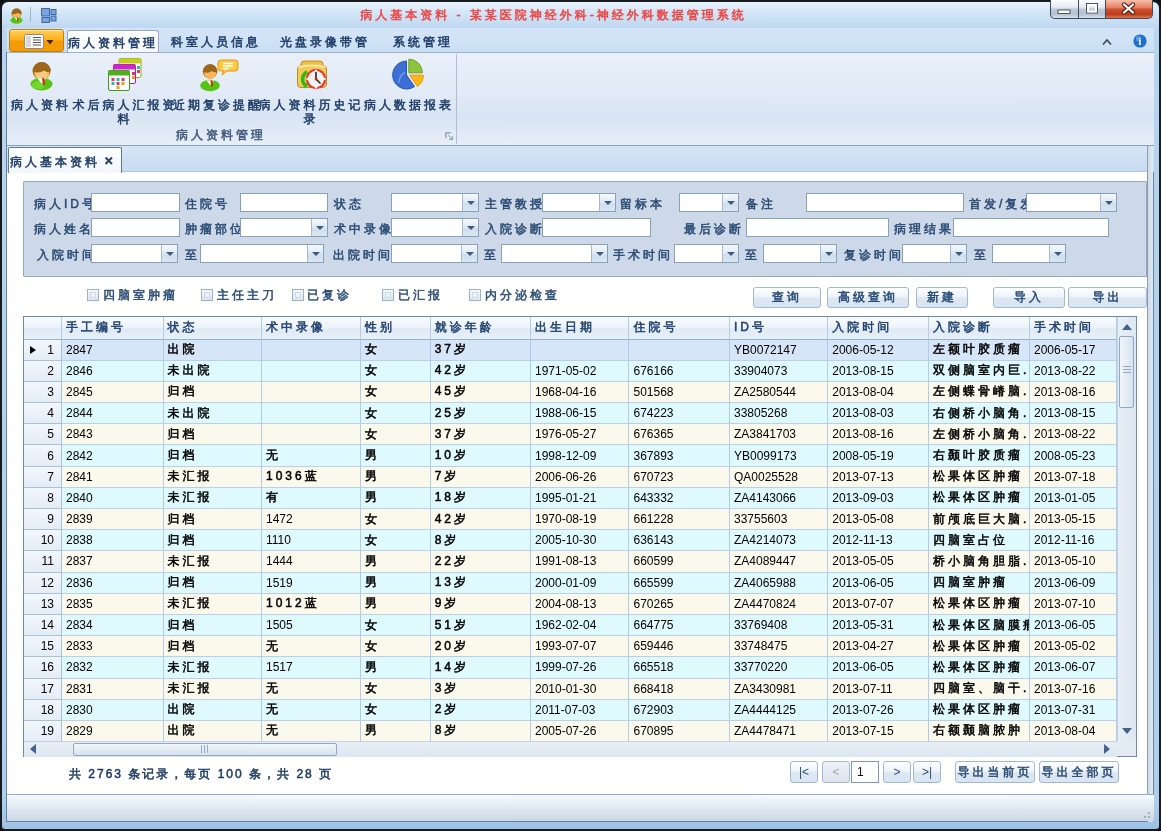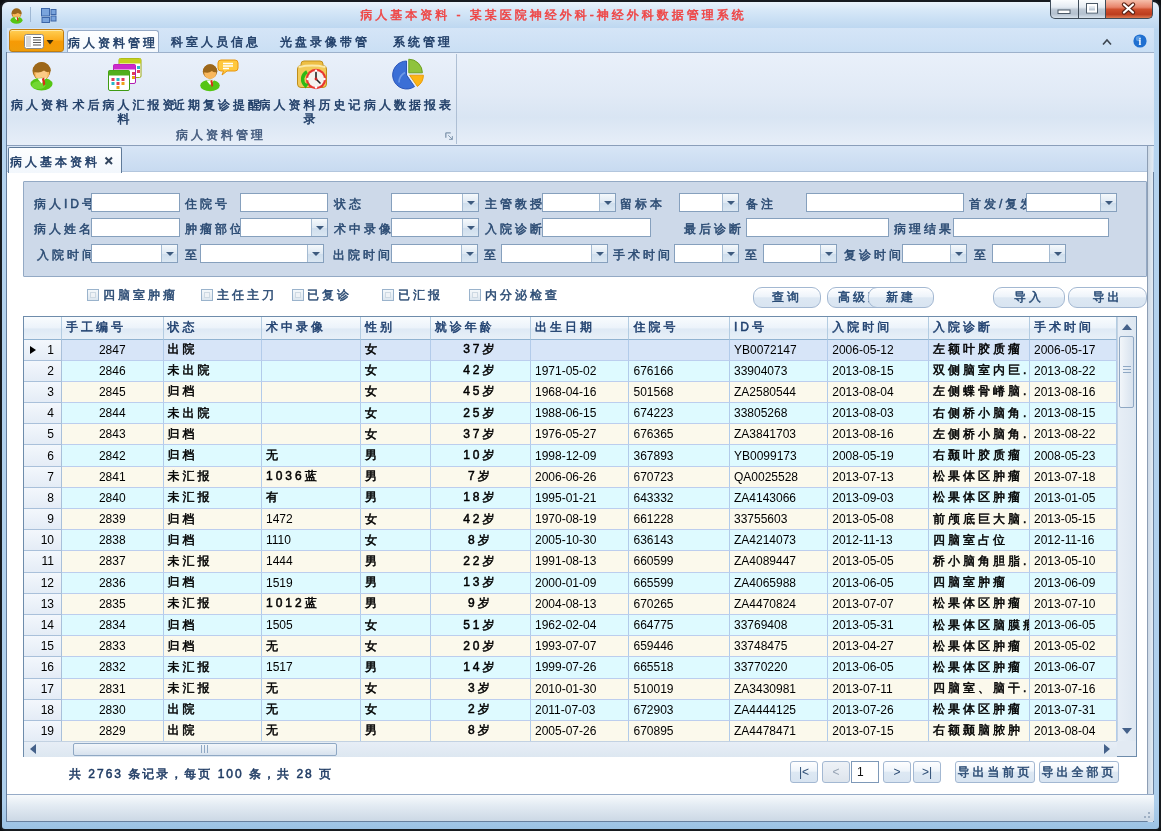--- a/index.html
+++ b/index.html
@@ -36,32 +36,32 @@
 .panel{position:absolute;left:23px;top:181px;width:1124px;height:96px;background:#cdd9e9;border:1px solid #93a9c4;border-radius:1px}
 .flabel{position:absolute;height:14px;line-height:14px;color:#2a4a72;white-space:nowrap}
 .fin{position:absolute;height:19px;background:#fff;border:1px solid #86a0bd}
 .fcb{position:absolute;height:19px;background:#fff;border:1px solid #86a0bd}
 .fcb .dd{position:absolute;right:0;top:0;bottom:0;width:16px;border-left:1px solid #a5bbd2;background:linear-gradient(180deg,#f5f9fc,#dfe9f3 50%,#cfdeed 55%,#dbe7f2)}
 .fcb .dd:after{content:"";position:absolute;left:4px;top:7px;border-left:4px solid transparent;border-right:4px solid transparent;border-top:4px solid #3d5a7e}
 
 .cb{position:absolute;top:289px;width:12px;height:12px;border:1px solid #9ab3cc;background:linear-gradient(180deg,#f4f8fb,#dce6ef)}
 .cb:after{content:"";position:absolute;left:2px;top:2px;right:2px;bottom:2px;background:#eef2f6;border:1px solid #cdd9e3}
 .cblabel{position:absolute;top:289px;height:14px;line-height:13px;color:#2c4c74;white-space:nowrap}
-.btn{position:absolute;top:287px;height:21px;border:1px solid #a3b8d2;border-radius:9px;color:#274a75;text-align:center;line-height:19px;
+.btn{position:absolute;top:287px;height:21px;border:1px solid #a3b8d2;border-radius:3px;color:#274a75;text-align:center;line-height:19px;
  background:linear-gradient(180deg,#fefeff 0%,#eef4fa 45%,#dde8f3 52%,#d8e4f1 100%);box-shadow:inset 0 1px 0 #fff}
 
 .grid{position:absolute;left:23px;top:316px;width:1114px;height:441px;border:1px solid #6e8cab;background:#fff}
 table.dg{border-collapse:separate;border-spacing:0;table-layout:fixed;position:absolute;left:24px;top:317px;width:1093px}
 table.dg td{height:21.2px;padding:0 4px;border-right:1px solid #b2cbea;border-bottom:1px solid #bcceee;overflow:hidden;white-space:nowrap;color:#000;font-size:12px}
 table.dg tr.hd td{height:22.5px;background:linear-gradient(180deg,#f9fcfe,#ecf3fa 48%,#dfeaf5 55%,#e8f0f8);border-right:1px solid #b3cce2;border-bottom:1px solid #91b3d1;color:#1e3f6e}
 table.dg td.rh{background:linear-gradient(180deg,#f3f7fc,#e4ecf6);border-right:1px solid #a9c0da;border-bottom:1px solid #a9c0da;text-align:right;padding-right:7px;position:relative}
 tr.cream td{background:#fbf9ec}
 tr.cyan td{background:#defaff}
 tr.sel td{background:#d7e5f8}
-td.r{text-align:center}
+td.r{text-align:left}
 .mk{position:absolute;left:6px;top:6px;width:0;height:0;border-top:4.5px solid transparent;border-bottom:4.5px solid transparent;border-left:6px solid #000}
 
 .vsb{position:absolute;left:1117px;top:317px;width:19px;height:425px;background:linear-gradient(90deg,#e7eef6,#dde7f1);border-left:1px solid #c3d2e2}
 .hsb{position:absolute;left:24px;top:741px;width:1093px;height:15.5px;background:linear-gradient(180deg,#e7eef6,#dde7f1);border-top:1px solid #c3d2e2}
 .thumbv{position:absolute;left:1.5px;width:15px;border:1px solid #8fa8c4;border-radius:2px;background:linear-gradient(90deg,#f2f6fa,#d7e2ee)}
 .thumbh{position:absolute;top:1.5px;height:13px;border:1px solid #8fa8c4;border-radius:2px;background:linear-gradient(180deg,#f2f6fa,#d7e2ee)}
 .tri{position:absolute;width:0;height:0}
 
 .pgtext{position:absolute;left:69px;top:766px;color:#1f3b63}
 .pbtn{position:absolute;top:761px;height:22px;border:1px solid #a3b8d2;border-radius:3px;color:#2c4c74;text-align:center;line-height:20px;
@@ -315,21 +315,21 @@
 <div class="cb" style="left:201px"></div>
 <div class="cblabel ls3" style="left:217px">主任主刀</div>
 <div class="cb" style="left:292px"></div>
 <div class="cblabel ls3" style="left:307px">已复诊</div>
 <div class="cb" style="left:382px"></div>
 <div class="cblabel ls3" style="left:398px">已汇报</div>
 <div class="cb" style="left:469px"></div>
 <div class="cblabel ls3" style="left:485px">内分泌检查</div>
 <div class="btn ls3" style="left:753px;width:68px">查询</div>
 <div class="btn ls3" style="left:827px;width:82px">高级查询</div>
-<div class="btn ls3" style="left:868px;width:66px">新建</div>
+<div class="btn ls3" style="left:916px;width:52px">新建</div>
 <div class="btn ls3" style="left:993px;width:72px">导入</div>
 <div class="btn ls3" style="left:1068px;width:79px">导出</div>
 <div class="grid"></div>
 <div class="abs" style="left:1147px;top:146px;width:1px;height:676px;background:#8d9eb4"></div>
 <div class="abs" style="left:1148px;top:146px;width:5px;height:676px;background:linear-gradient(90deg,#cdd9e6,#e2ebf3)"></div>
 <table class="dg">
     <colgroup>
       <col style="width:38px">
       <col style="width:101.6px">
       <col style="width:98.4px">
@@ -583,21 +583,21 @@
         <td>2013-06-07</td>
       </tr>
 <tr class="cream">
         <td class="rh">17</td>
         <td class="r">2831</td>
         <td class="ls3">未汇报</td>
         <td class="ls3">无</td>
         <td class="ls3">女</td>
         <td class="r ls3">3岁</td>
         <td>2010-01-30</td>
-        <td>510019</td>
+        <td>668418</td>
         <td>ZA3430981</td>
         <td>2013-07-11</td>
         <td class="ls3">四脑室、脑干...</td>
         <td>2013-07-16</td>
       </tr>
 <tr class="cyan">
         <td class="rh">18</td>
         <td class="r">2830</td>
         <td class="ls3">出院</td>
         <td class="ls3">无</td>

